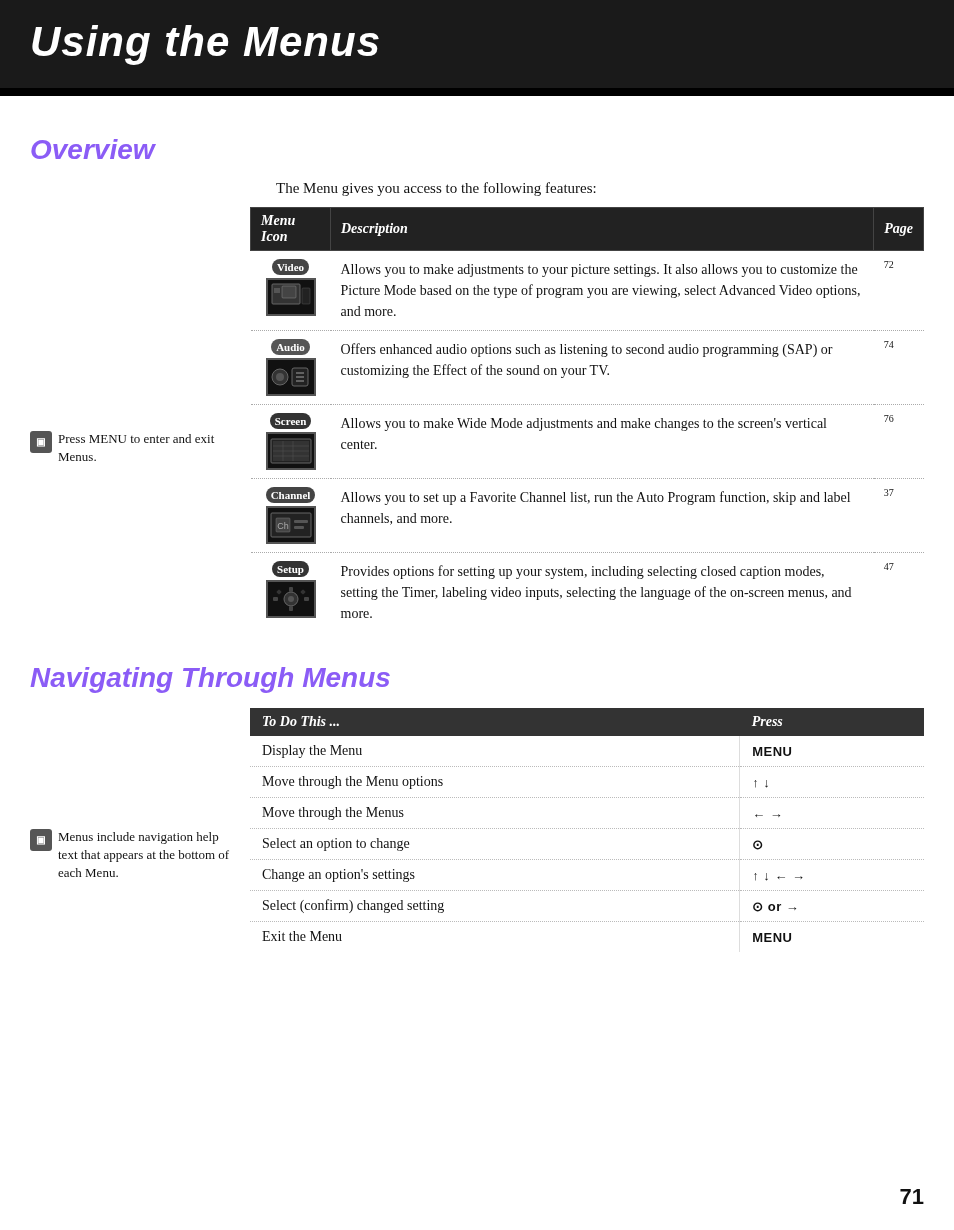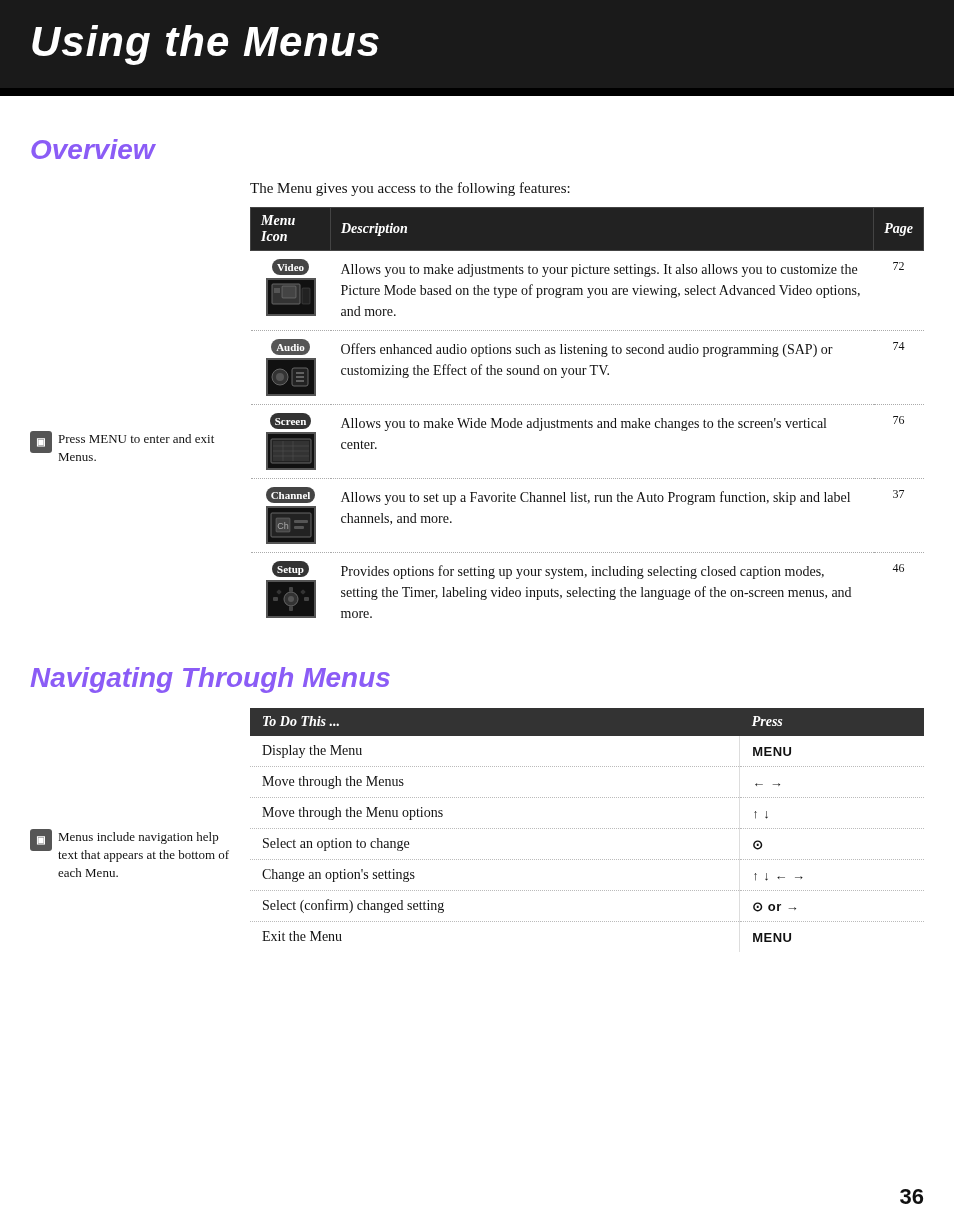--- a/index.html
+++ b/index.html
@@ -86,20 +86,21 @@
       margin-top: 1px;
     }
 
     .right-content {
       flex: 1;
     }
 
     .overview-intro {
       font-size: 15px;
       margin-bottom: 10px;
+      margin-left: 26px;
     }
 
     
     .menu-table {
       width: 100%;
       border-collapse: collapse;
       font-size: 14px;
     }
 
     .menu-table th {
@@ -156,22 +157,22 @@
       overflow: hidden;
     }
 
     .menu-desc-cell {
       font-size: 14px;
       line-height: 1.5;
     }
 
     .menu-page-cell {
       width: 40px;
-      text-align: center;
-      font-size: 12px;
+      text-align: left;
+      font-size: 10px;
       vertical-align: top;
       padding-right: 5px;
     }
 
     
     .nav-section {
       margin-top: 20px;
     }
 
     .nav-layout {
@@ -325,21 +326,21 @@
                     <circle cx="23" cy="17" r="7" fill="#333" stroke="#666" stroke-width="1"></circle>
                     <circle cx="23" cy="17" r="3" fill="#555"></circle>
                     <rect x="21" y="5" width="4" height="5" rx="1" fill="#444"></rect>
                     <rect x="21" y="24" width="4" height="5" rx="1" fill="#444"></rect>
                     <rect x="5" y="15" width="5" height="4" rx="1" fill="#444"></rect>
                     <rect x="36" y="15" width="5" height="4" rx="1" fill="#444"></rect>
                     <rect x="9" y="8" width="4" height="4" rx="1" fill="#333" transform="rotate(45 11 10)"></rect>
                     <rect x="33" y="8" width="4" height="4" rx="1" fill="#333" transform="rotate(45 35 10)"></rect>
                   </svg></div></td>
               <td class="menu-desc-cell">Provides options for setting up your system, including selecting closed caption modes, setting the Timer, labeling video inputs, selecting the language of the on-screen menus, and more.</td>
-              <td class="menu-page-cell">46</td>
+              <td class="menu-page-cell">47</td>
             </tr>
           </tbody>
       </table>
     </div>
   </div>
 
   <div class="nav-section">
     <div class="section-title">Navigating Through Menus</div>
 
     <div class="nav-layout">
@@ -358,26 +359,26 @@
               <th>To Do This ...</th>
               <th>Press</th>
             </tr>
           </thead>
           <tbody id="nav-table-body">
           <tr>
                 <td>Display the Menu</td>
                 <td>MENU</td>
               </tr>
               <tr>
+                <td>Move through the Menu options</td>
+                <td>↑ ↓</td>
+              </tr>
+              <tr>
                 <td>Move through the Menus</td>
                 <td>← →</td>
-              </tr>
-              <tr>
-                <td>Move through the Menu options</td>
-                <td>↑ ↓</td>
               </tr>
               <tr>
                 <td>Select an option to change</td>
                 <td>⊙</td>
               </tr>
               <tr>
                 <td>Change an option's settings</td>
                 <td>↑ ↓ ← →</td>
               </tr>
               <tr>
@@ -389,13 +390,13 @@
                 <td>MENU</td>
               </tr>
             </tbody>
         </table>
       </div>
     </div>
   </div>
 
 </div>
 
-<div class="page-number">36</div>
+<div class="page-number">71</div>
 
 </body></html>

